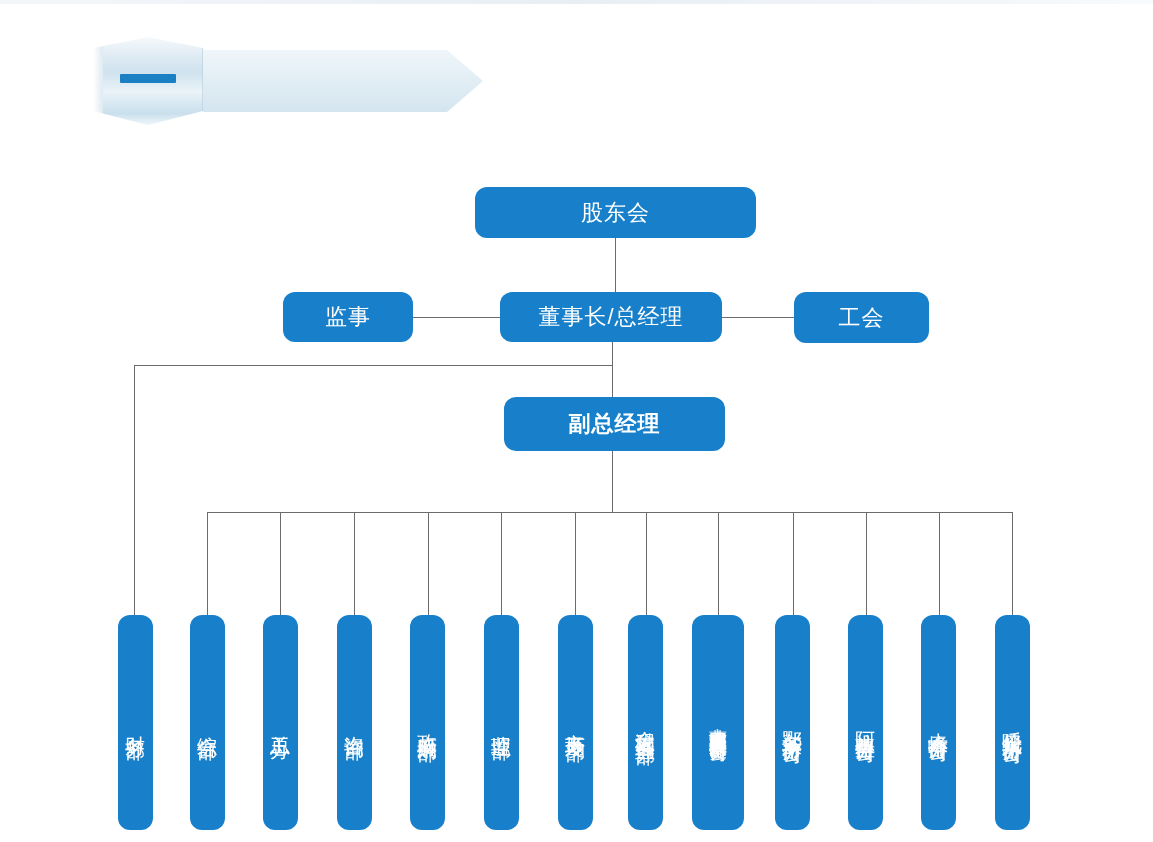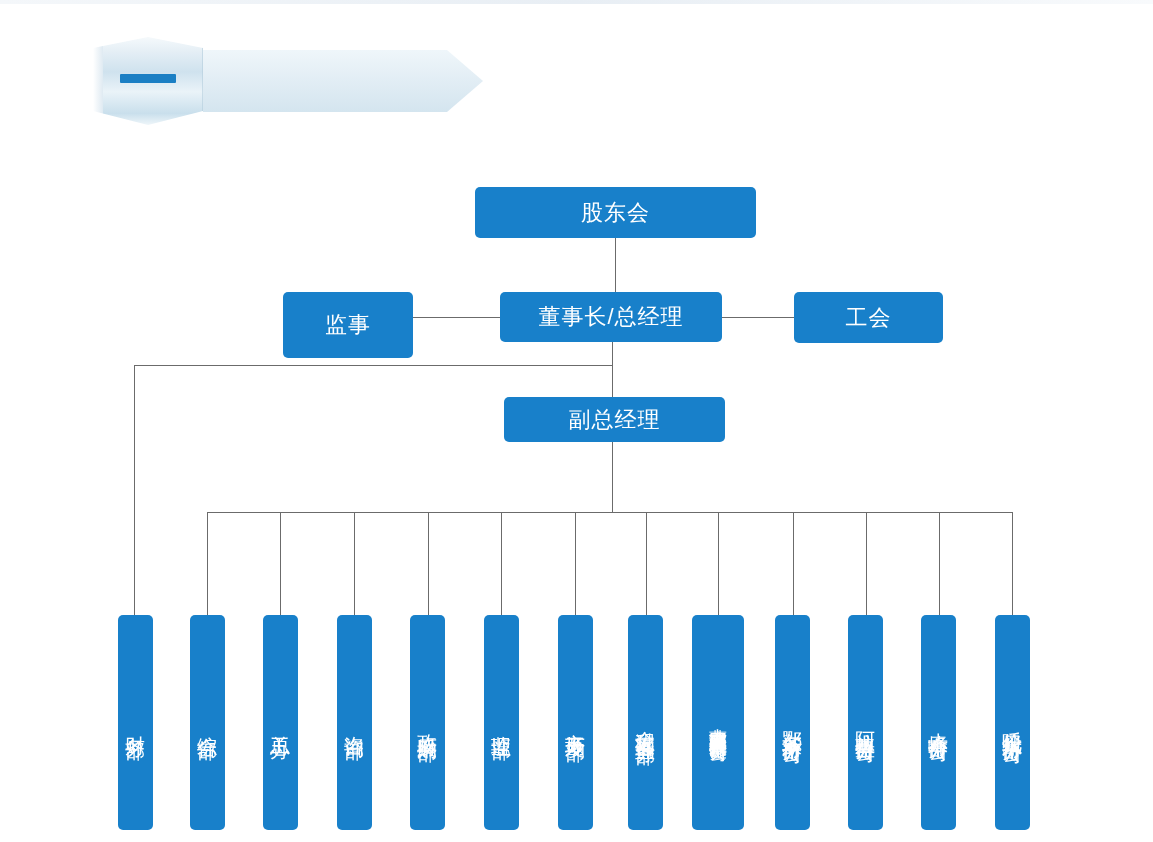--- a/index.html
+++ b/index.html
@@ -91,21 +91,21 @@
     font-size: 37px;
     letter-spacing: 4px;
     color: #1269ab;
     line-height: 44px;
   }
 
   
   .node {
     position: absolute;
     background: #1880ca;
-    border-radius: 5px;
+    border-radius: 12px;
     color: #ffffff;
     display: flex;
     align-items: center;
     justify-content: center;
     text-align: right;
     box-sizing: border-box;
   }
   .node.h {
     font-size: 22px;
     letter-spacing: 1px;
@@ -164,27 +164,27 @@
 <div class="connector v" style="left:575px; top:512px; height:103px;"></div>
 <div class="connector v" style="left:646px; top:512px; height:103px;"></div>
 <div class="connector v" style="left:718px; top:512px; height:103px;"></div>
 <div class="connector v" style="left:793px; top:512px; height:103px;"></div>
 <div class="connector v" style="left:866px; top:512px; height:103px;"></div>
 <div class="connector v" style="left:939px; top:512px; height:103px;"></div>
 <div class="connector v" style="left:1012px; top:512px; height:103px;"></div>
 
 <div class="node h" style="left:475px; top:187px; width:281px; height:51px;">股东会</div>
 
-<div class="node h" style="left:283px; top:292px; width:130px; height:66px;">监事</div>
+<div class="node h" style="left:283px; top:292px; width:130px; height:50px;">监事</div>
 
 <div class="node h" style="left:500px; top:292px; width:222px; height:50px;">董事长/总经理</div>
 
-<div class="node h" style="left:794px; top:292px; width:149px; height:51px;">工会</div>
-
-<div class="node h" style="left:504px; top:397px; width:221px; height:45px;">副总经理</div>
+<div class="node h" style="left:794px; top:292px; width:135px; height:51px;">工会</div>
+
+<div class="node h" style="left:504px; top:397px; width:221px; height:54px;font-weight:bold;">副总经理</div>
 
 <div class="node v" style="left:118px; top:615px; width:35px; height:215px;">财务部</div>
 
 <div class="node v" style="left:190px; top:615px; width:35px; height:215px;">综合部</div>
 
 <div class="node v" style="left:263px; top:615px; width:35px; height:215px;">总工办</div>
 
 <div class="node v" style="left:337px; top:615px; width:35px; height:215px;">咨询部</div>
 
 <div class="node v" style="left:410px; top:615px; width:35px; height:215px;">政府采购部</div>

